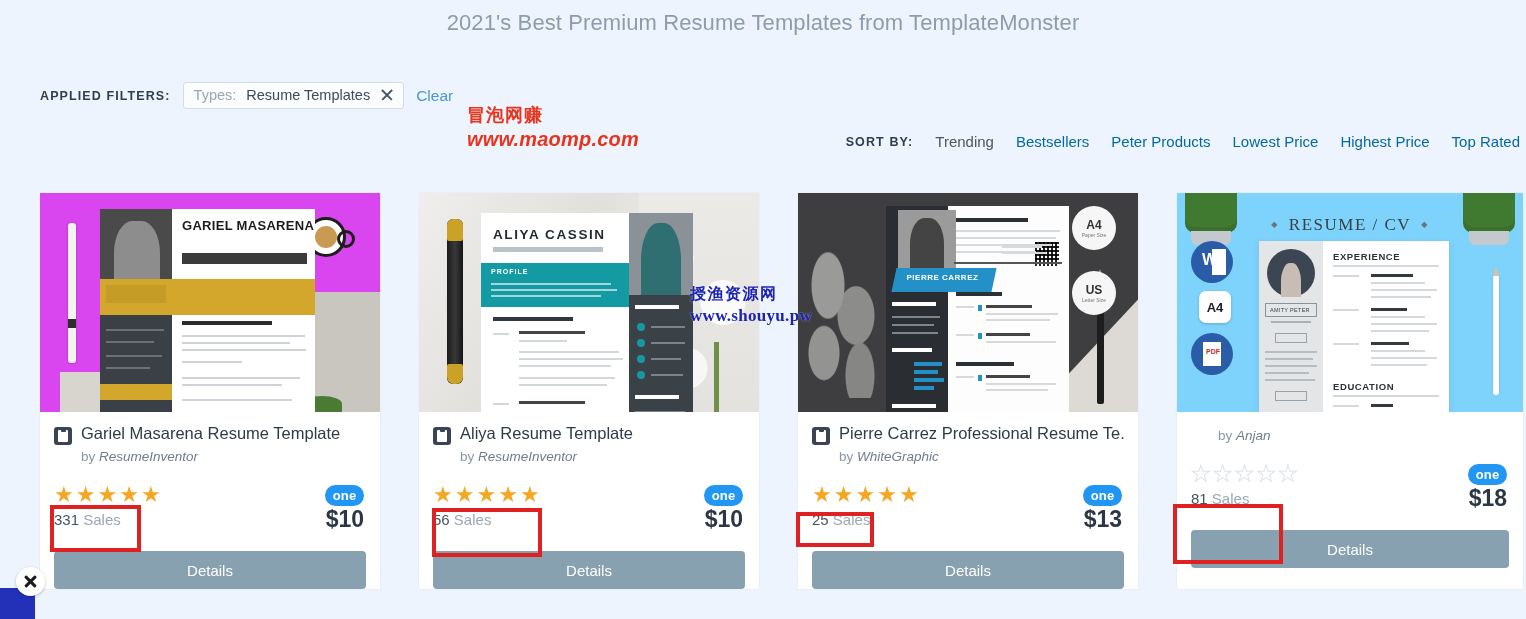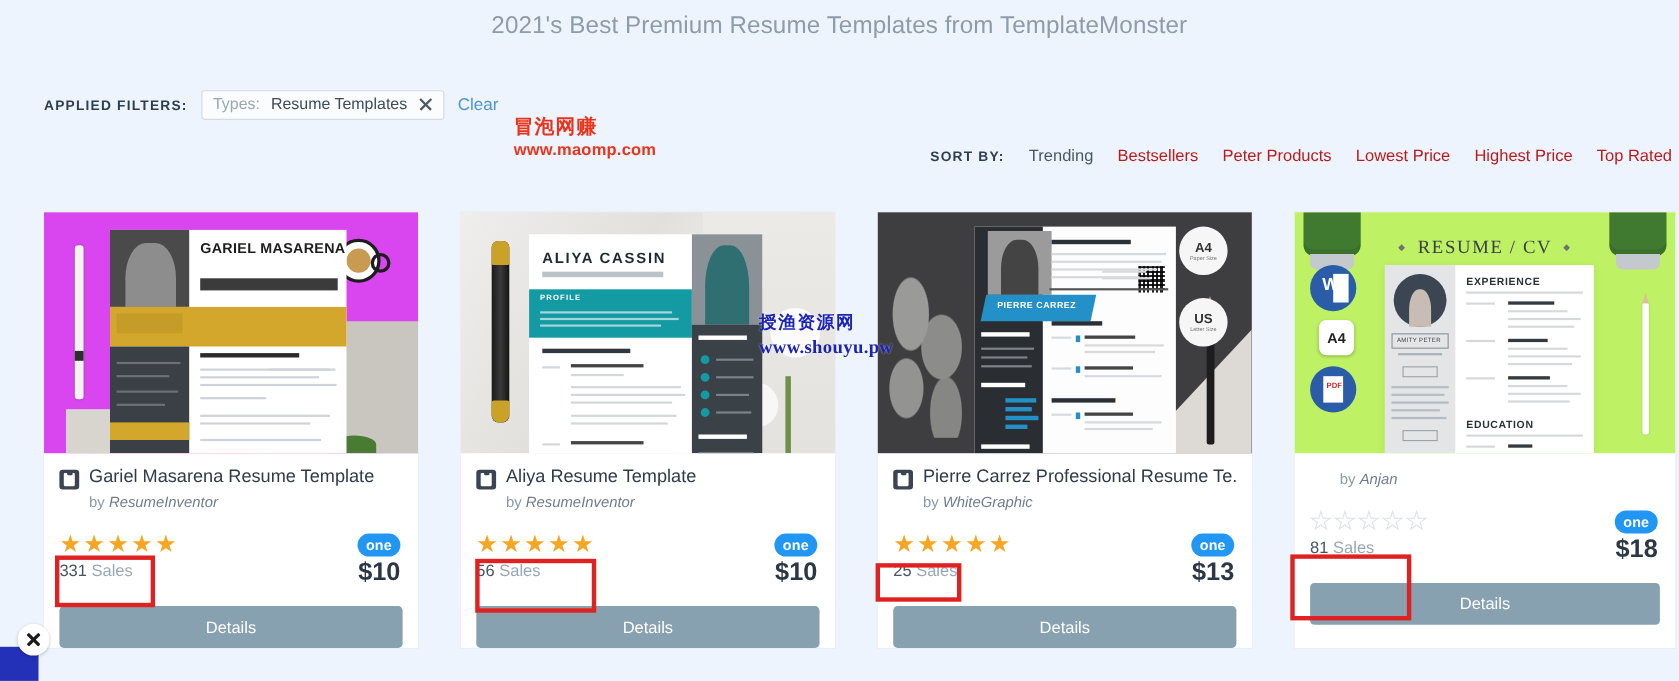--- a/index.html
+++ b/index.html
@@ -45,41 +45,41 @@
   .chip-x::before { transform: rotate(45deg); }
   .chip-x::after  { transform: rotate(-45deg); }
   .clear-link { font-size: 15.5px; color: #4a97d2; cursor: pointer; }
 
   
   .wm-red {
     position: absolute; left: 467px; top: 104px;
     color: #e8341c; line-height: 1.28; pointer-events: none;
   }
   .wm-red .l1 { font-size: 18px; font-weight: bold; letter-spacing: 1px; }
-  .wm-red .l2 { font-size: 15px; font-weight: bold; letter-spacing: .2px; }
+  .wm-red .l2 { font-size: 20px; font-weight: bold; letter-spacing: .2px; font-style: italic; }
   .wm-blue {
     position: absolute; left: 690px; top: 284px;
     color: #1a23b4; line-height: 1.3; pointer-events: none; z-index: 7;
     font-family: "Liberation Serif", serif;
   }
   .wm-blue .l1 { font-size: 16px; font-weight: bold; letter-spacing: 1.5px;
                  text-shadow: 0 0 2px rgba(255,255,255,.6); }
   .wm-blue .l2 { font-size: 17px; font-weight: bold; letter-spacing: .3px;
                  text-shadow: 0 0 2px rgba(255,255,255,.6); text-align: right; }
 
   
   .sort-row {
     position: absolute; top: 133px; right: 0px;
     display: flex; align-items: center; gap: 22px;
     padding-right: 6px;
   }
   .sortby-label {
     font-size: 12.5px; font-weight: bold; color: #2c3e50; letter-spacing: 1.1px;
   }
-  .sort-opt { font-size: 15px; color: #b91c1c; cursor: pointer; white-space: nowrap; }
+  .sort-opt { font-size: 15px; color: #0369a1; cursor: pointer; white-space: nowrap; }
   .sort-opt.active { color: #4a5763; }
 
   
   .grid {
     position: absolute; top: 193px; left: 40px;
     display: flex; gap: 39px;
   }
   .card {
     width: 340px; background: #ffffff; position: relative;
     box-shadow: 0 0 0 1px rgba(0,0,0,.02);
@@ -248,21 +248,21 @@
       transform: skewX(12deg); letter-spacing:.5px; }
   .t3 .qr { position:absolute; right:10px; top:36px; width:24px; height:24px;
       background:repeating-linear-gradient(#222 0 2px, #fff 2px 4px),
                  repeating-linear-gradient(90deg,#222 0 2px, #fff 2px 4px);
       background-blend-mode: multiply; }
   .t3 .ln { position:absolute; background:#d7dadd; height:2px; }
   .t3 .hd { position:absolute; background:#2b3036; height:4px; }
   .t3 .bar { position:absolute; height:4px; background:#2391c8; }
 
   
-  .t4 { background: #bef264; }
+  .t4 { background: #7dd3fc; }
   .t4 .pot { position:absolute; width:52px; height:40px; top:0px;
       background:#3f7a30; border-radius:0 0 10px 10px;
       box-shadow: inset 0 -6px 0 rgba(0,0,0,.08); }
   .t4 .pot::after { content:""; position:absolute; left:6px; bottom:-12px; width:40px; height:14px;
       background:#c4c9cd; border-radius:0 0 6px 6px; }
   .t4 .pot.l { left:8px; }
   .t4 .pot.r { right:8px; }
   .t4 .hdr { position:absolute; left:0; right:0; top:22px; text-align:center;
       font-family:"Liberation Serif", serif; font-size:17px; color:#3a3f44; letter-spacing:1.5px; }
   .t4 .hdr::before, .t4 .hdr::after { content:"◆"; font-size:8px; color:#6d7378;

